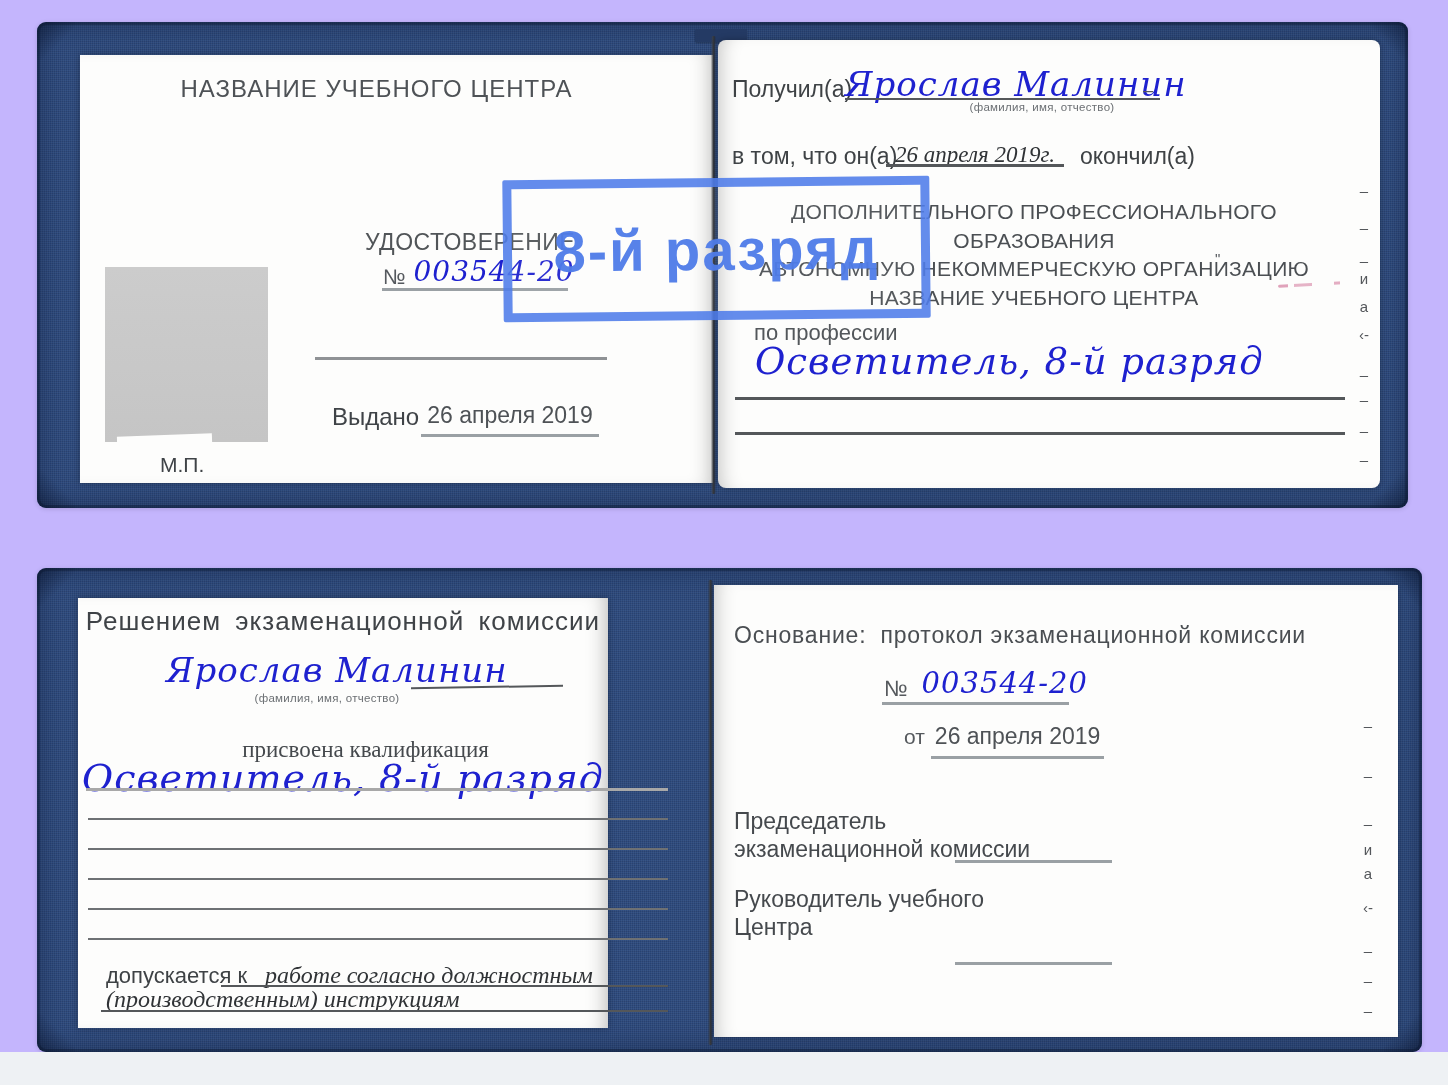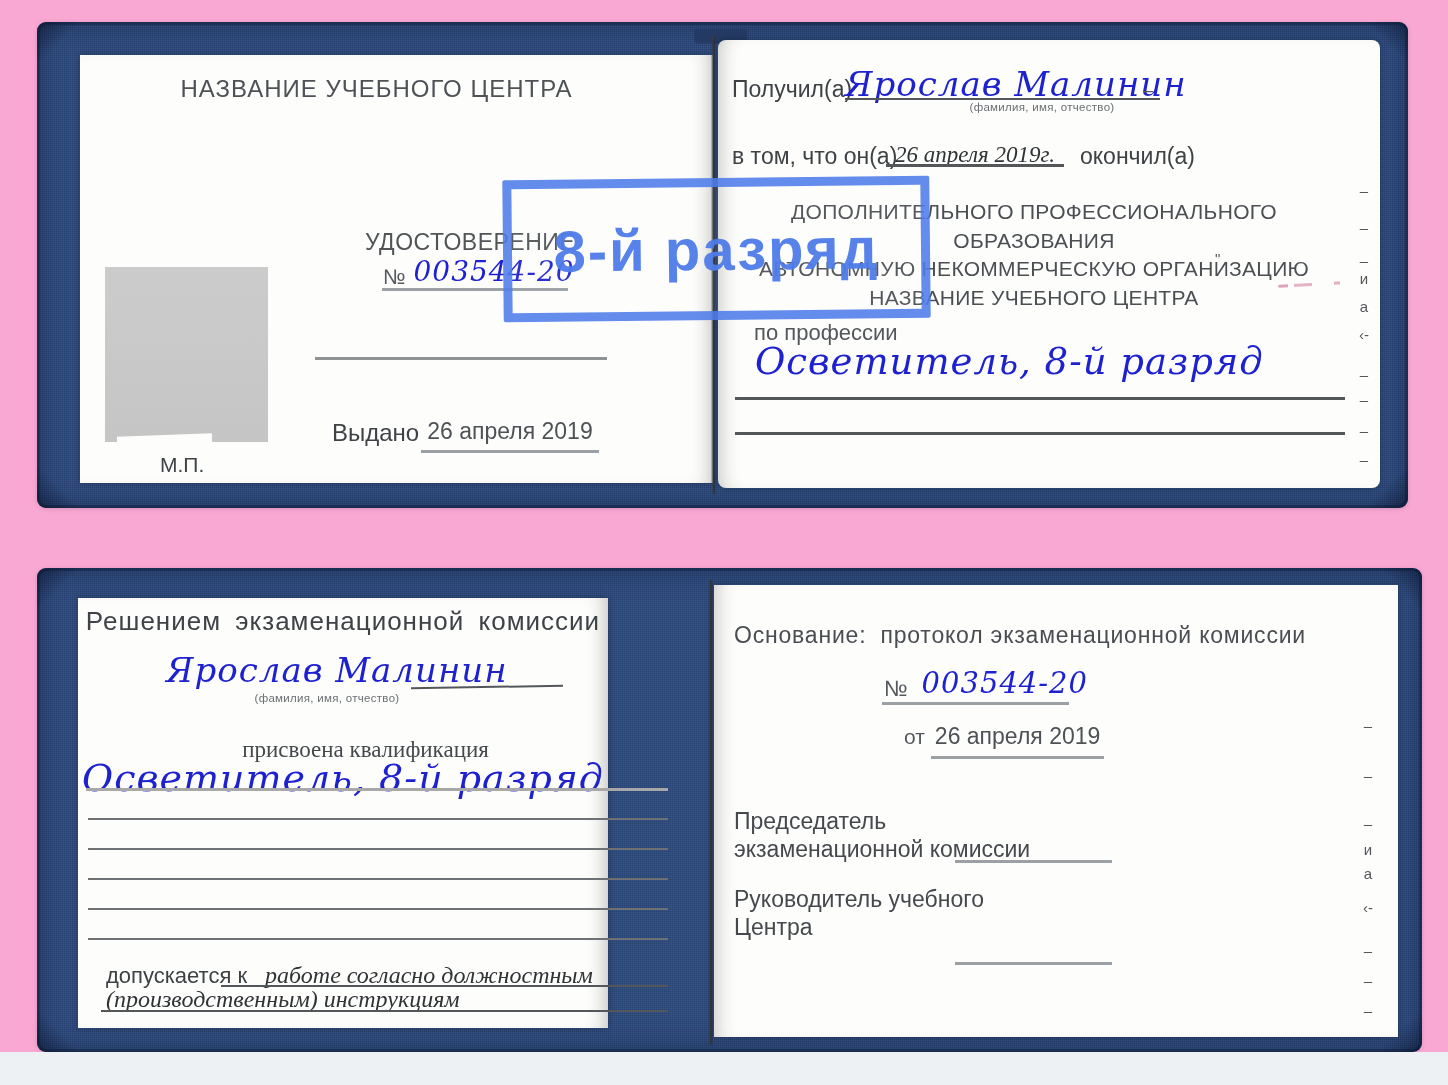--- a/index.html
+++ b/index.html
@@ -5,21 +5,21 @@
 <style>
   :root{
     --cover:#2e4b7e;
     --stamp-blue:#4f7ce9;
     --handwriting-blue:#1e21cf;
     --page:#fdfdfc;
   }
   *{margin:0;padding:0;box-sizing:border-box;}
   html,body{background:#fefefe;}
   body{font-family:"Liberation Sans", sans-serif;}
-  .canvas{position:relative;width:1448px;height:1085px;background:#f9a8d4;overflow:hidden;}
+  .canvas{position:relative;width:1448px;height:1085px;background:#c4b5fd;overflow:hidden;}
 
   
   .cover{
     position:absolute;
     background-color:var(--cover);
     background-image:
       repeating-linear-gradient(90deg, rgba(255,255,255,.055) 0 1px, transparent 1px 2px),
       repeating-linear-gradient(0deg, rgba(10,22,50,.17) 0 1px, transparent 1px 2px);
     border-radius:9px;
     box-shadow: inset 0 0 0 3px rgba(14,26,54,.45), inset 0 0 28px rgba(12,24,52,.5), 0 1px 5px rgba(0,0,0,.14);
@@ -70,21 +70,21 @@
 
   .tl-title{position:absolute;left:0;top:20px;width:100%;padding-right:40px;text-align:center;
     font-size:24px;letter-spacing:1px;color:#4e5256;}
   .photo{position:absolute;left:25px;top:212px;width:163px;height:175px;
     background:linear-gradient(180deg,#cccccc,#c5c5c5);}
   .photo .notch{position:absolute;left:12px;bottom:-2px;width:95px;height:9px;background:#fdfdfc;transform:rotate(-2deg);}
   .tl-mp{position:absolute;left:80px;top:398px;font-size:21px;color:#3f4347;}
   .tl-udost{position:absolute;left:285px;top:174px;font-size:23px;letter-spacing:.5px;color:#515558;}
   .tl-numrow{position:absolute;left:303px;top:203px;font-size:21px;color:#55595e;}
   .tl-numrow .hand{font-size:28px;position:relative;top:-3px;margin-left:8px;}
-  .tl-issued{position:absolute;left:252px;top:364px;font-size:24px;color:#3f4347;white-space:nowrap;}
+  .tl-issued{position:absolute;left:252px;top:348px;font-size:24px;color:#3f4347;white-space:nowrap;}
   .tl-issued .date-ul{
     display:inline-block;min-width:166px;margin-left:2px;padding:0 6px 5px 6px;
     border-bottom:3px solid #9aa0a4;font-size:23px;color:#4e5256;text-align:center;position:relative;top:-2px;
   }
 
   .tr-row1{position:absolute;left:14px;top:36px;font-size:23px;color:#3e4245;}
   .tr-name{position:absolute;left:127px;top:24px;font-size:34px;}
   .tr-name-line{left:127px;top:58px;width:315px;height:2px;}
   .tr-dash{position:absolute;left:425px;top:40px;font-size:18px;color:#55595e;}
   .tr-hint{position:absolute;left:248px;top:61px;width:152px;}

